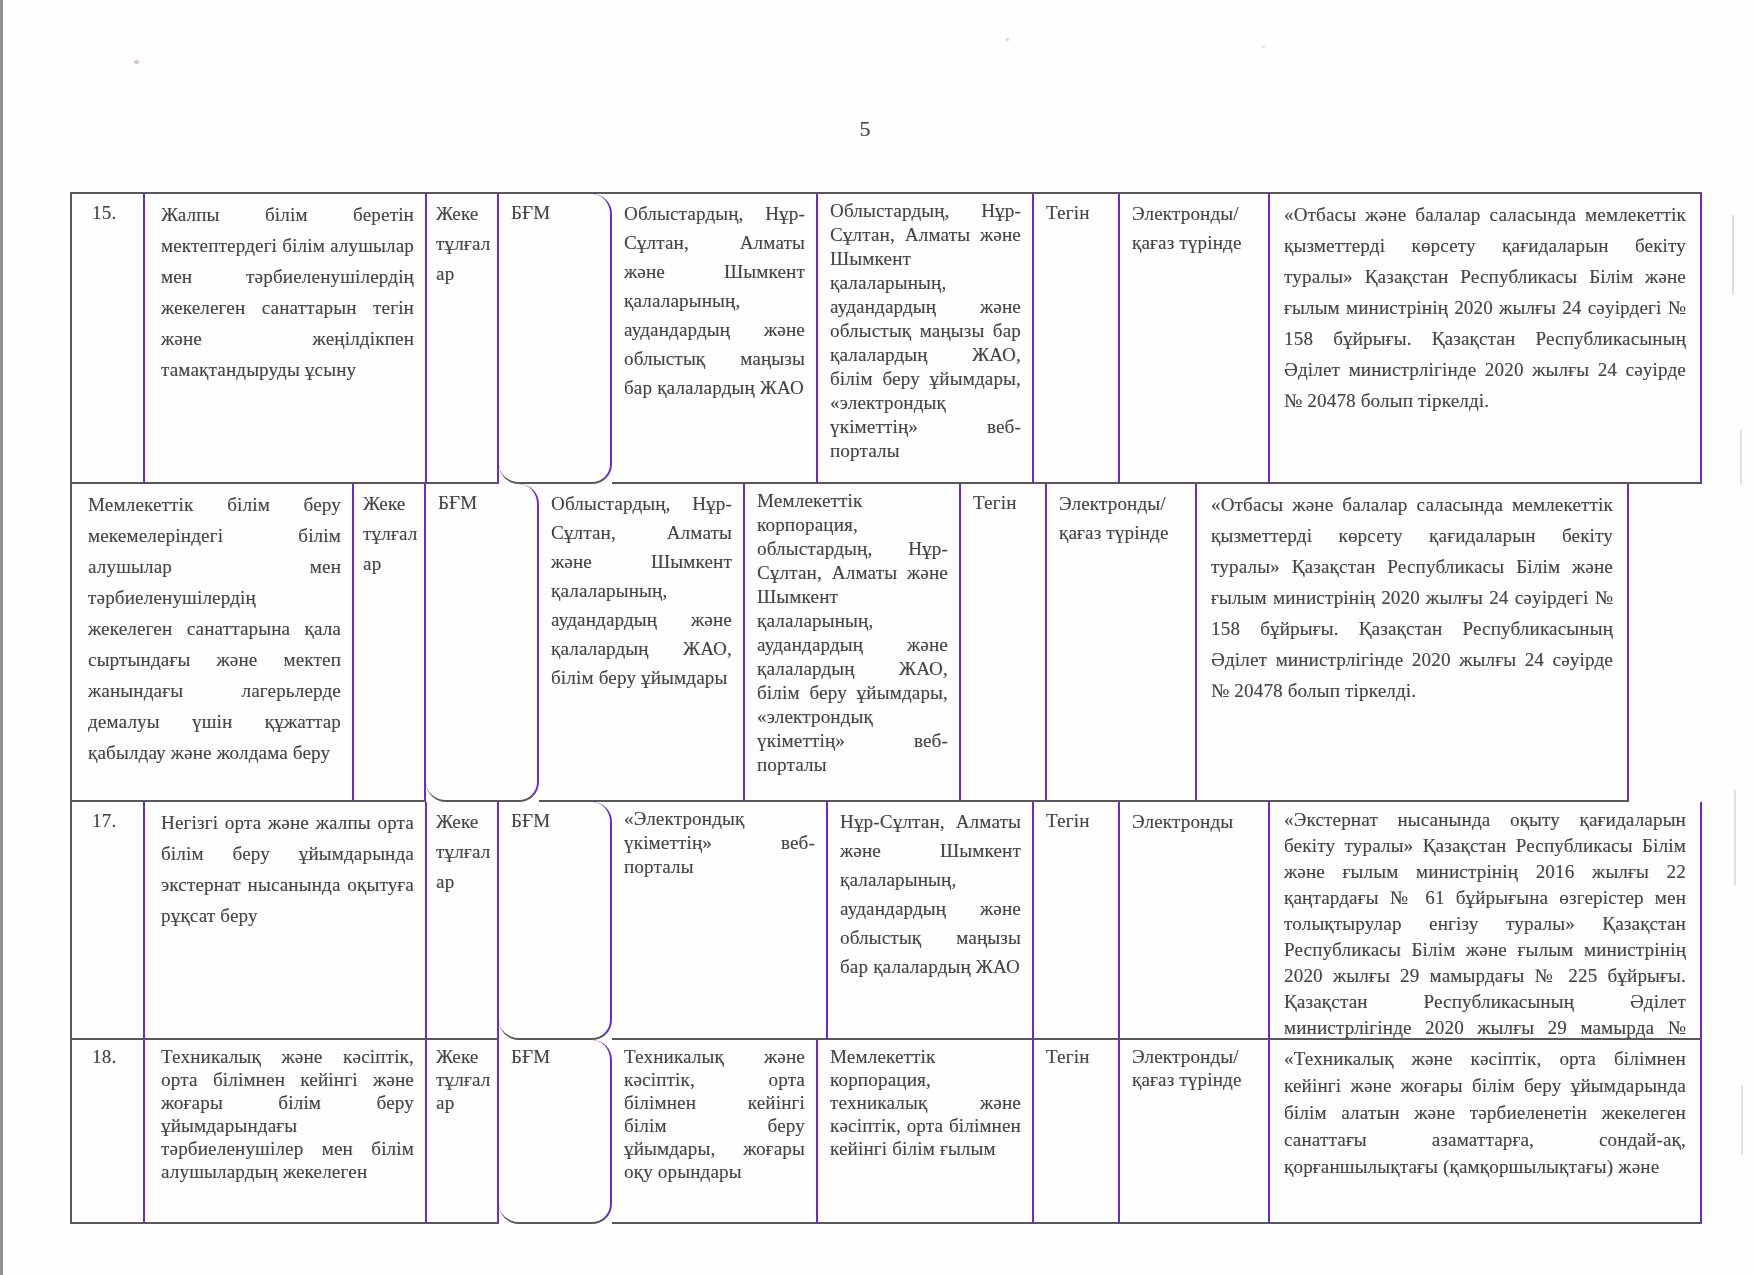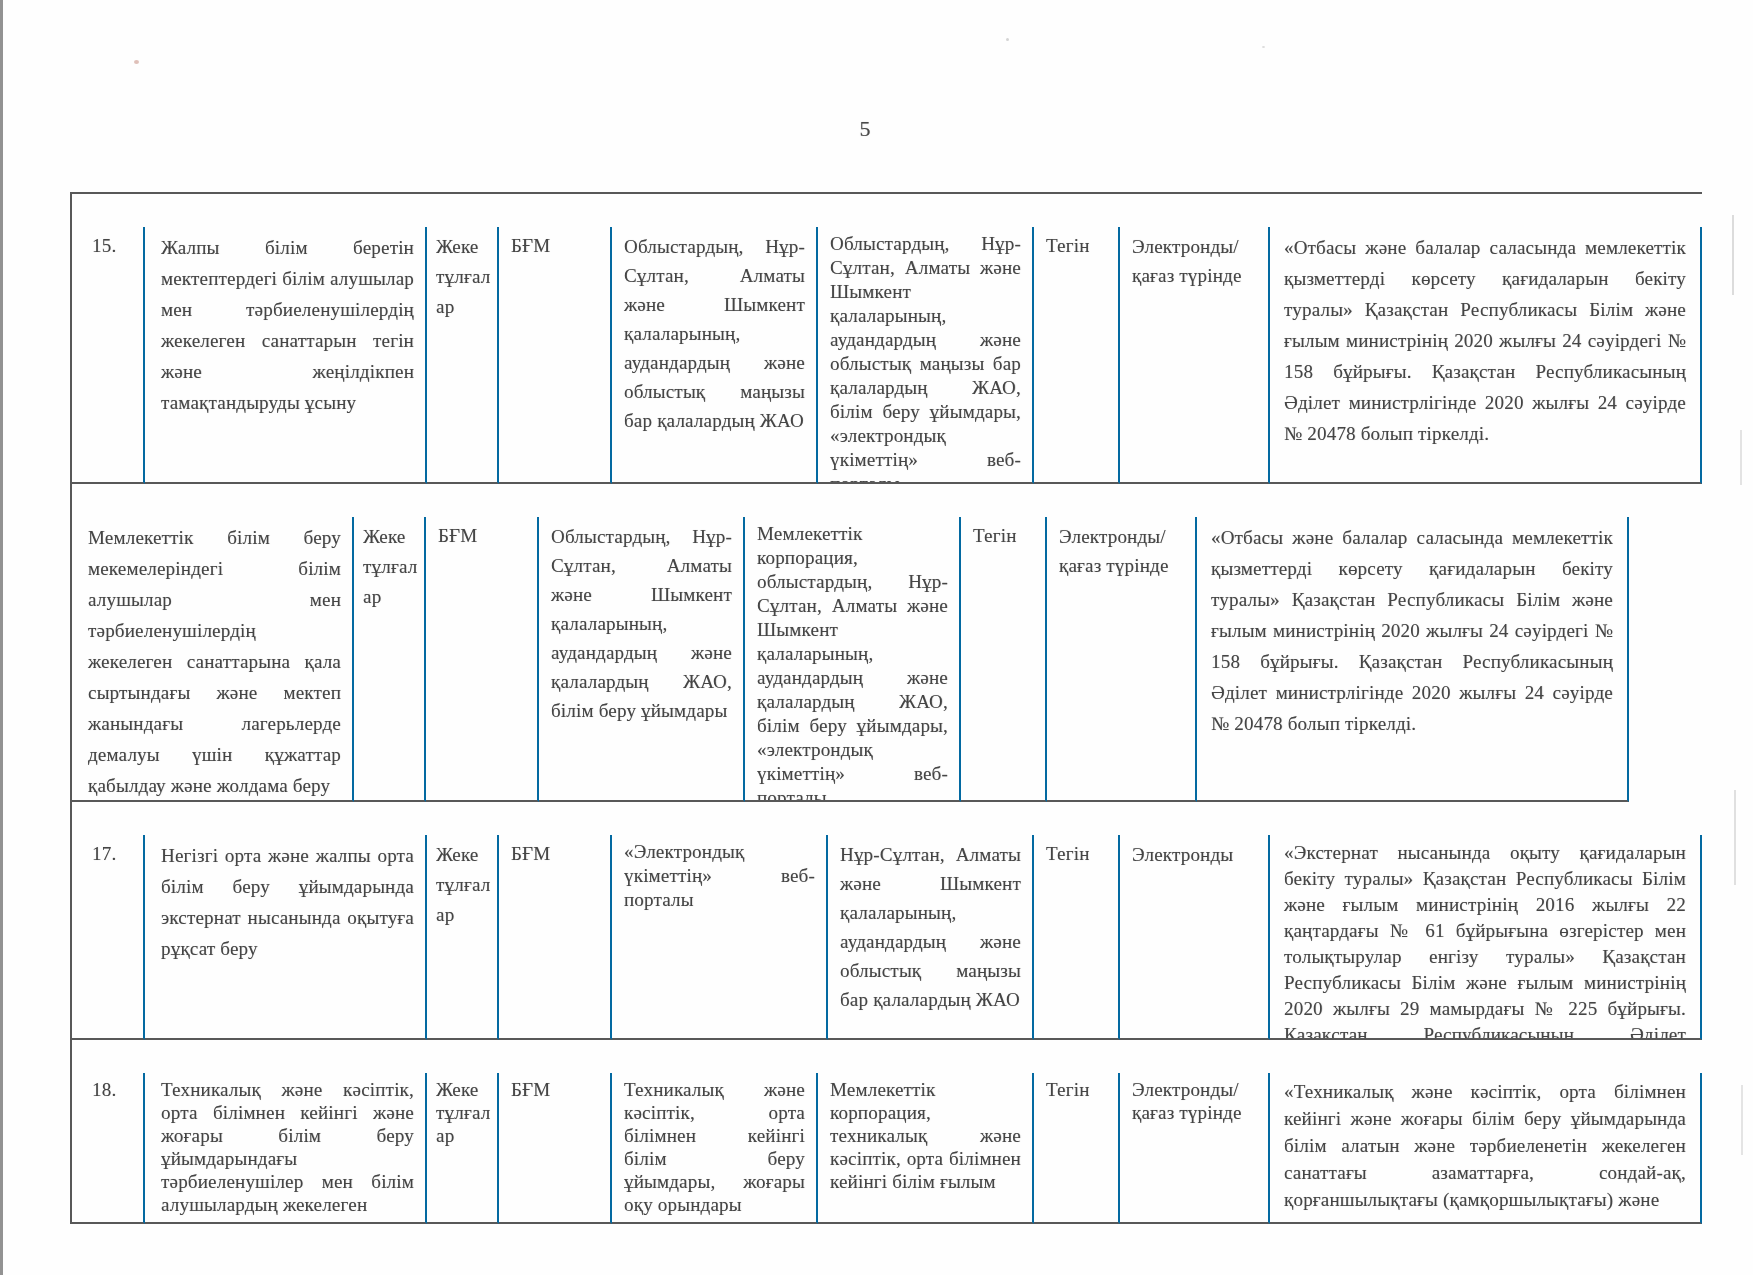--- a/index.html
+++ b/index.html
@@ -15,31 +15,30 @@
     text-shadow:0 0 .7px rgba(90,90,90,.5);
   }
   .tbl{
     position:absolute;left:70px;top:192px;width:1630px;
     border-left:2px solid #585858;border-top:2px solid #585858;
     color:#454545;font-size:19px;
   }
   .row{display:flex;width:1630px;}
   .cell{
     box-sizing:border-box;overflow:hidden;position:relative;
-    border-right:2px solid #0369a1;border-bottom:2px solid #585858;
+    border-right:2px solid #6d28d9;border-bottom:2px solid #585858;
     padding:5px 11px 4px 12px;
     line-height:28px;
     text-shadow:.3px .3px .7px rgba(95,95,95,.45);
     letter-spacing:.2px;
-    margin-top:33px;
   }
   .c1{flex:0 0 73px;padding-left:20px;}
   .c2{flex:0 0 282px;padding-left:16px;line-height:31px;}
   .c3{flex:0 0 72px;padding-left:9px;padding-right:5px;overflow-wrap:anywhere;line-height:30px;}
-  .c4{flex:0 0 113px;}
+  .c4{flex:0 0 113px;border-radius:20px;}
   .c5{flex:0 0 206px;line-height:29px;}
   .c6{flex:0 0 216px;line-height:24px;}
   .c7{flex:0 0 86px;}
   .c8{flex:0 0 150px;line-height:29px;}
   .c9{flex:0 0 432px;padding-left:14px;padding-right:14px;line-height:31px;}
   .j{text-align:justify;}
   .r15{height:290px;}
   .r16{height:318px;}
   .r17{height:238px;}
   .r17 .c9{line-height:26px;}

